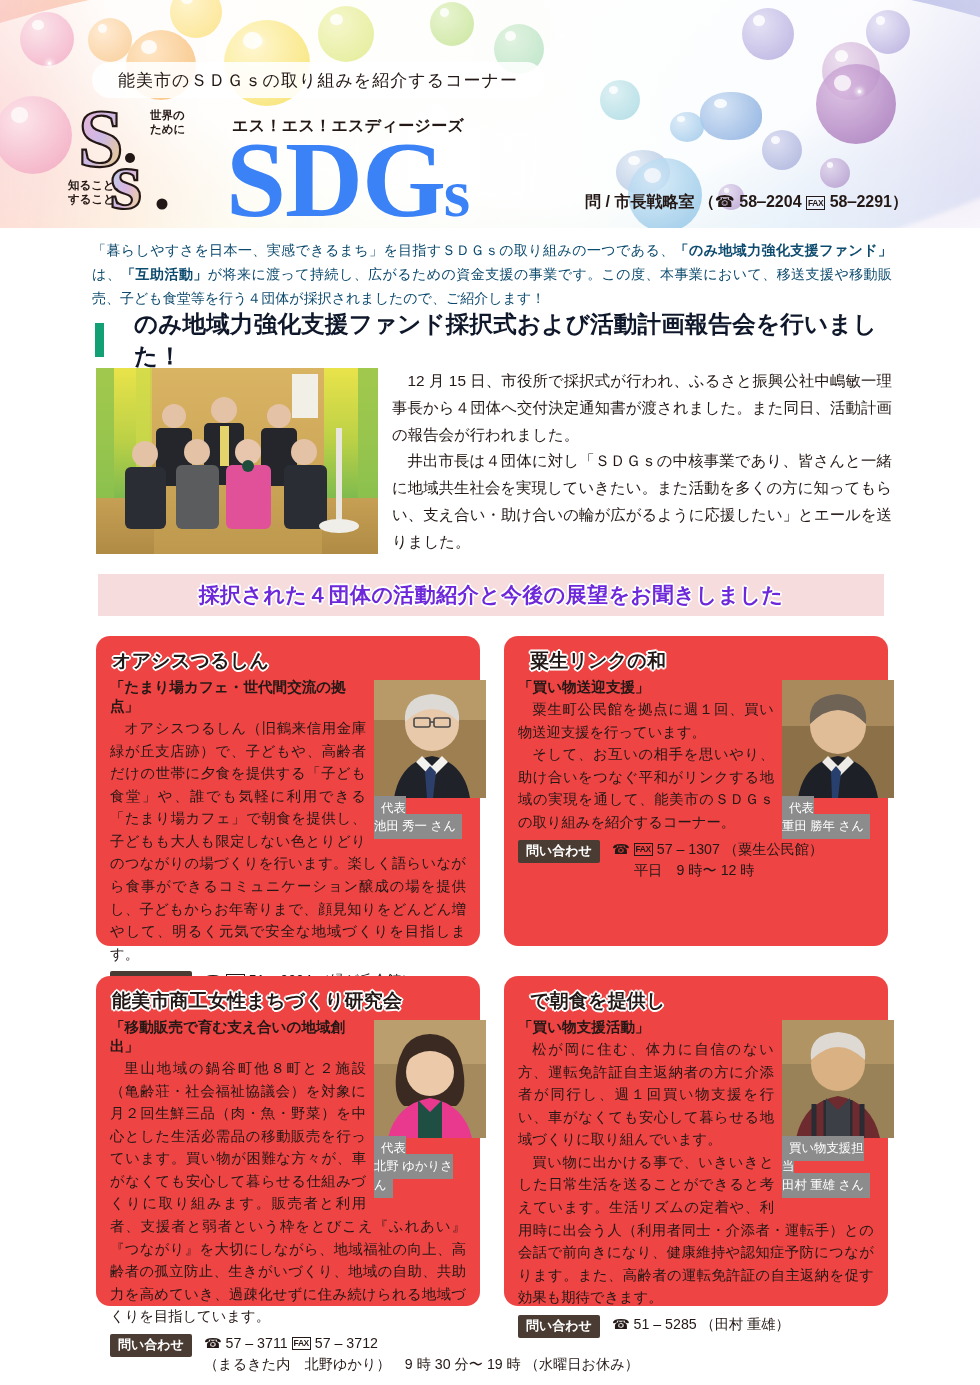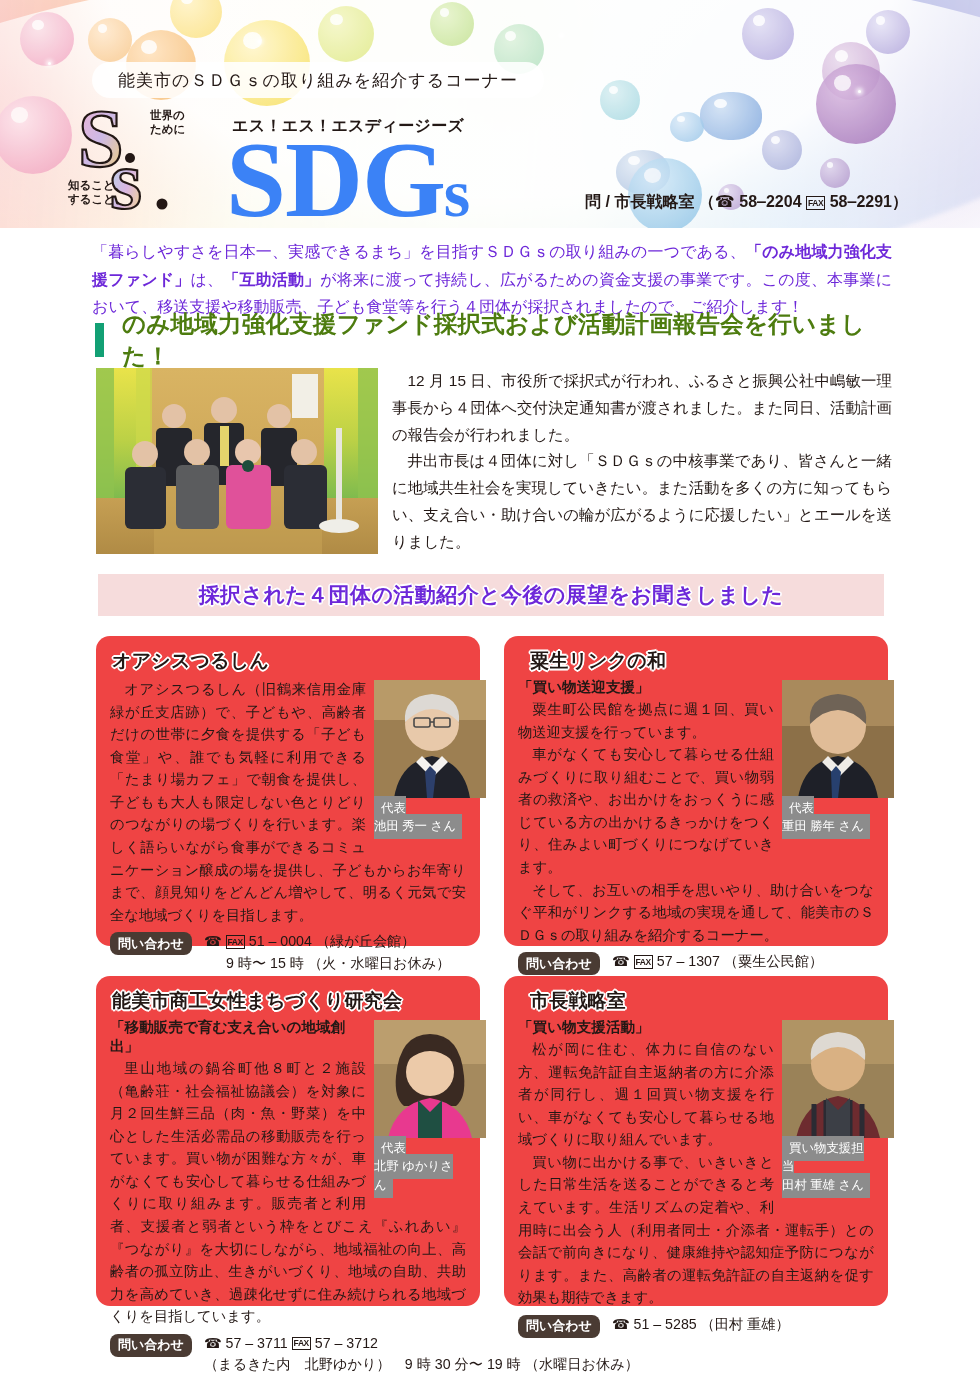--- a/index.html
+++ b/index.html
@@ -61,29 +61,29 @@
     font-weight:bold;font-size:108px;line-height:1;color:#3b82f6;letter-spacing:-.01em;
   }
   .sdgs-big .s-small{font-size:68px;}
   .hdr-contact{
     position:absolute;right:72px;top:192px;font-size:16px;font-weight:bold;white-space:nowrap;color:#231815;
   }
   .gl{font-family:"DejaVu Sans",sans-serif;}
   
   .intro{
     position:absolute;left:92px;top:238px;width:800px;
-    font-size:16px;line-height:1.72;text-align:justify;color:#6d28d9;
+    font-size:14px;line-height:1.72;text-align:justify;color:#0c4a6e;
   }
   .intro b{font-weight:bold;}
   
   .green-head{
     position:absolute;left:95px;top:320px;width:800px;height:40px;display:flex;align-items:center;
   }
   .green-bar{width:9px;height:34px;background:#12a074;margin-right:14px;flex:0 0 auto;}
-  .green-head h2{margin:4px;font-size:23.5px;font-weight:bold;letter-spacing:.01em;color:#4d7c0f;}
+  .green-head h2{margin:16px;font-size:23.5px;font-weight:bold;letter-spacing:.01em;color:#0f172a;}
   
   .ceremony-photo{
     position:absolute;left:96px;top:368px;width:282px;height:186px;overflow:hidden;
     background:#6b5a3a;
   }
   .article{
     position:absolute;left:392px;top:368px;width:500px;
     font-size:15.4px;line-height:1.74;text-align:justify;color:#231815;
   }
   .article p{margin:0;text-indent:1em;}
@@ -120,21 +120,21 @@
   .portrait{
     float:right;width:92px;margin:2px 0 4px 8px;
   }
   .portrait .ph{width:112px;height:118px;overflow:hidden;background:#7a6a50;display:block;}
   .portrait .cap{
     background:#8c8c8c;color:#fff;font-size:12.4px;line-height:1.32;padding:5px 6px 6px 7px;
   }
   .contact-row{clear:both;display:flex;align-items:flex-start;margin-top:5px;}
   .tag{
     background:#4a3b33;color:#fff;font-size:13px;font-weight:bold;
-    padding:2.5px 8px;border-radius:8px;white-space:nowrap;flex:0 0 auto;margin-top:1px;
+    padding:2.5px 8px;border-radius:2px;white-space:nowrap;flex:0 0 auto;margin-top:1px;
   }
   .contact-lines{margin-left:12px;font-size:14.2px;line-height:1.5;color:#231815;}
   .contact-lines .ln{white-space:nowrap;}
   .ic{display:inline-block;font-family:"DejaVu Sans",sans-serif;}
   .fax-ic{
     display:inline-block;border:1.6px solid #231815;font-size:8.5px;font-weight:bold;
     line-height:1;padding:1.5px 1px;letter-spacing:-.05em;vertical-align:1.5px;
   }
   
   .footer{position:absolute;left:0;top:1330px;width:980px;height:55px;}
@@ -295,20 +295,21 @@
         <path d="M20 118 q6 -36 38 -42 q32 6 38 42z" fill="#20222a"></path>
         <path d="M48 76 l10 10 l10 -10 l6 6 l-16 16 l-16 -16z" fill="#f4f2ef"></path>
         <path d="M56 86 l6 6 l-3 26 l-6 0 l-2 -26z" fill="#2c3f6b"></path>
       </svg>
     </span>
     <span class="cap">
       <span>代表</span><br>
       <span>池田 秀一 さん</span>
     </span>
   </div>
+  <div class="card-sub">「たまり場カフェ・世代間交流の拠点」</div>
   <div class="card-body">
     <p>オアシスつるしん（旧鶴来信用金庫緑が丘支店跡）で、子どもや、高齢者だけの世帯に夕食を提供する「子ども食堂」や、誰でも気軽に利用できる「たまり場カフェ」で朝食を提供し、子どもも大人も限定しない色とりどりのつながりの場づくりを行います。楽しく語らいながら食事ができるコミュニケーション醸成の場を提供し、子どもからお年寄りまで、顔見知りをどんどん増やして、明るく元気で安全な地域づくりを目指します。</p>
   </div>
   <div class="contact-row">
     <span class="tag">問い合わせ</span>
     <span class="contact-lines">
       <span class="ln"><span class="ic">☎</span> <span class="fax-ic">FAX</span> <span>51 ‒ 0004 （緑が丘会館）</span></span><br>
       <span class="ln" style="margin-left:22px;display:inline-block;">9 時〜 15 時 （火・水曜日お休み）</span>
     </span>
   </div>
@@ -329,21 +330,20 @@
       </svg>
     </span>
     <span class="cap">
       <span>代表</span><br>
       <span>重田 勝年 さん</span>
     </span>
   </div>
   <div class="card-sub">「買い物送迎支援」</div>
   <div class="card-body">
     <p>粟生町公民館を拠点に週１回、買い物送迎支援を行っています。</p>
-    <p>車がなくても安心して暮らせる仕組みづくりに取り組むことで、買い物弱者の救済や、お出かけをおっくうに感じている方の出かけるきっかけをつくり、住みよい町づくりにつなげていきます。</p>
     <p>そして、お互いの相手を思いやり、助け合いをつなぐ平和がリンクする地域の実現を通して、能美市のＳＤＧｓの取り組みを紹介するコーナー。</p>
   </div>
   <div class="contact-row">
     <span class="tag">問い合わせ</span>
     <span class="contact-lines">
       <span class="ln"><span class="ic">☎</span> <span class="fax-ic">FAX</span> <span>57 ‒ 1307 （粟生公民館）</span></span><br>
       <span class="ln" style="margin-left:22px;display:inline-block;">平日　9 時〜 12 時</span>
     </span>
   </div>
 </div>
@@ -374,21 +374,21 @@
   <div class="contact-row">
     <span class="tag">問い合わせ</span>
     <span class="contact-lines">
       <span class="ln"><span class="ic">☎</span> <span>57 ‒ 3711</span> <span class="fax-ic">FAX</span> <span>57 ‒ 3712</span></span><br>
       <span class="ln">（まるきた内　北野ゆかり）　9 時 30 分〜 19 時 （水曜日お休み）</span>
     </span>
   </div>
 </div>
 
 <div class="card" id="card-3">
-  <div class="card-title">市長戦略室</div>
+  <div class="card-title">で朝食を提供し</div>
   <div class="portrait">
     <span class="ph">
       <svg width="112" height="118" viewBox="0 0 112 118" aria-hidden="true">
         <rect width="112" height="118" fill="#9a8258"></rect>
         <rect x="0" y="0" width="112" height="44" fill="#b09464"></rect>
         <circle cx="56" cy="44" r="27" fill="#d9b183"></circle>
         <path d="M29 40 q27 -26 54 0 q3 -26 -27 -28 q-30 2 -27 28z" fill="#ded9d2"></path>
         <path d="M14 118 q8 -36 42 -42 q34 6 42 42z" fill="#6d2b2f"></path>
         <path d="M32 84 l0 34 M44 80 l0 38 M68 80 l0 38 M80 84 l0 34" stroke="#2b2b33" stroke-width="5" fill="none"></path>
         <path d="M44 78 l12 12 l12 -12 l0 40 l-24 0z" fill="#3c3f46"></path>

